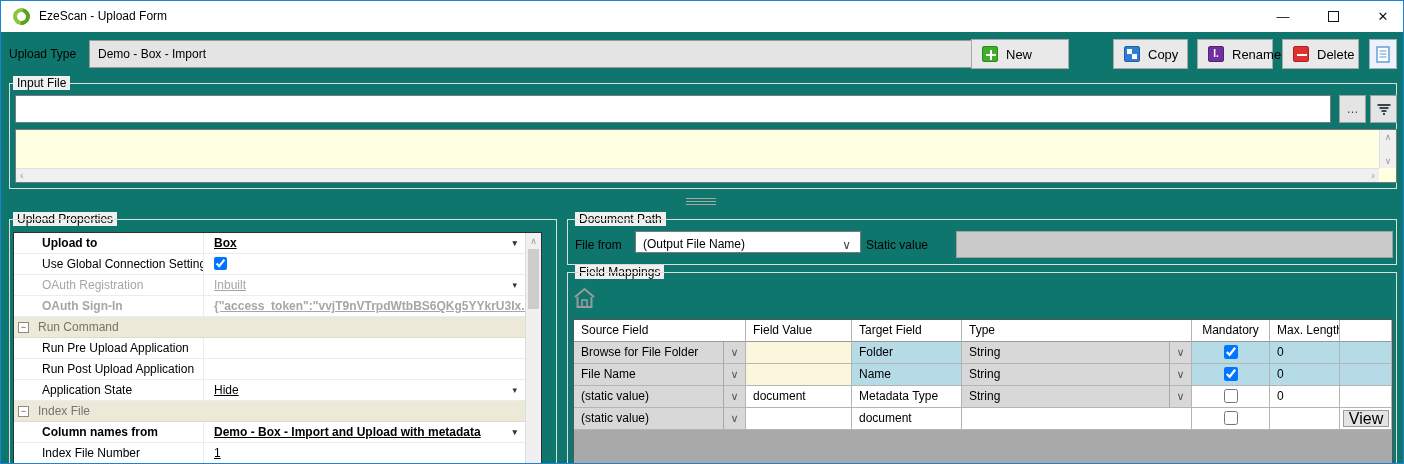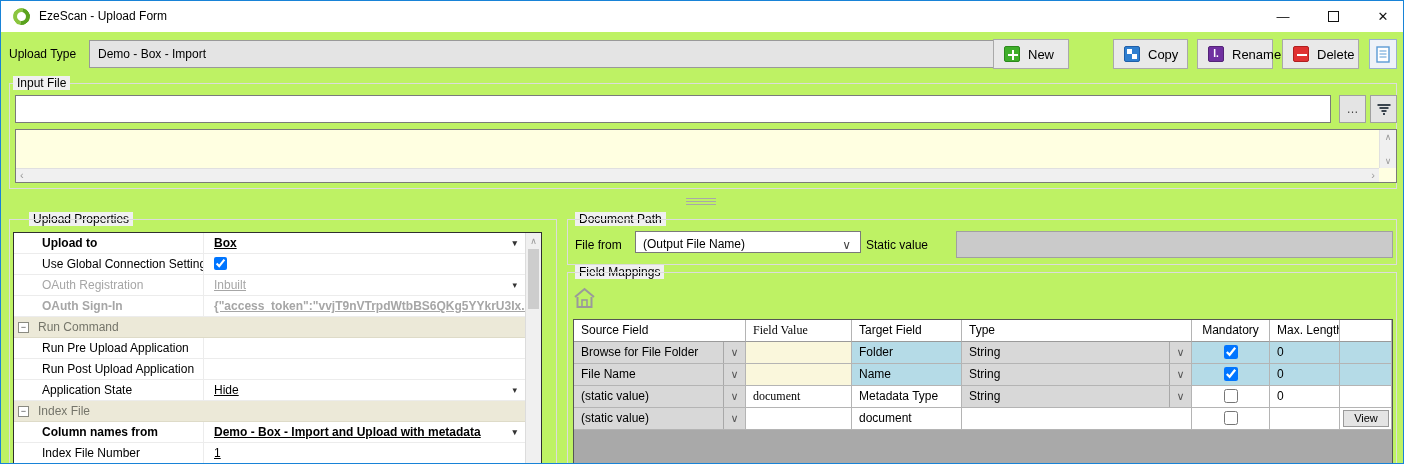--- a/index.html
+++ b/index.html
@@ -1,19 +1,19 @@
 <!DOCTYPE html>
 <html><head>
 <meta charset="utf-8">
 <style>
   * { margin:0; padding:0; box-sizing:border-box; }
   body { background:#cfcfcf; font-family:"Liberation Sans", sans-serif; }
   .window{
     position:relative; width:1404px; height:464px; overflow:hidden;
-    background:#bef264; border:1px solid #1883d7; font-size:12px; color:#000;
+    background:#0f766e; border:1px solid #1883d7; font-size:12px; color:#000;
   }
   
   .titlebar{ position:absolute; left:0; top:0; width:100%; height:31px; background:#ffffff; }
   .logo{ position:absolute; left:12px; top:7px; width:17px; height:17px; border-radius:50%;
          border:4px solid #5aa21e; border-top-color:#8bc53f; border-left-color:#8bc53f; transform:rotate(-35deg); background:#fff;}
   .titletext{ position:absolute; left:38px; top:0; line-height:31px; font-size:12px; }
   .winbtn{ position:absolute; top:0; width:46px; height:31px; text-align:center; line-height:31px;
            font-size:13px; color:#111; cursor:default; }
   .winbtn.min{ left:1259px; } .winbtn.max{ left:1309px; } .winbtn.close{ left:1359px; }
   .maxglyph{ display:inline-block; width:11px; height:11px; border:1px solid #111; vertical-align:middle; margin-top:-3px;}
@@ -86,51 +86,51 @@
   .combo{ position:absolute; background:#fff; border:1px solid #7a7a7a; line-height:25px; padding-left:7px;}
   .disabledfield{ position:absolute; background:#cacaca; border:1px solid #a0a0a0; }
   
   .homeicon{ position:absolute; left:572px; top:286px; }
   .fmtable{ position:absolute; left:572px; top:318px; width:820px; height:146px;
       border:1px solid #555; background:#a9a9a9; }
   .fmrow{ display:flex; height:22px; line-height:21px; background:#fff; }
   .fmcell{ border-right:1px solid #b4b4b4; border-bottom:1px solid #b4b4b4; padding-left:7px;
       overflow:hidden; white-space:nowrap; position:relative;}
   .fmrow.header .fmcell{ background:#fff; border-bottom:1px solid #9a9a9a; }
-  .w-source{ width:172px; } .w-fv{ width:106px;font-family:Liberation Serif, serif; } .w-target{ width:110px; } .w-type{ width:230px; }
+  .w-source{ width:172px; } .w-fv{ width:106px; } .w-target{ width:110px; } .w-type{ width:230px; }
   .w-mand{ width:78px; text-align:center; padding-left:0;} .w-maxlen{ width:70px; } .w-action{ width:52px; padding-left:0;}
   .dropcell{ background:#d8d8d8; padding-left:0; display:flex; }
   .dropcell .dtext{ flex:1; padding-left:7px; overflow:hidden; white-space:nowrap;}
   .dropcell .dchev{ width:22px; border-left:1px solid #a8a8a8; text-align:center; color:#555; font-size:11px;}
   .cell-yellow{ background:#faf7dc; }
   .cell-blue{ background:#b5dbe7; }
   .fmcheck{ width:14px; height:14px; margin-top:3px; }
   .viewbtn{ position:absolute; left:3px; top:2px; width:46px; height:17px; background:#e4e4e4;
-      border:1px solid #9a9a9a; font-size:11px; line-height:15px; text-align:center; font-family:"Liberation Sans",sans-serif;}
+      border:1px solid #9a9a9a; font-size:16px; line-height:15px; text-align:center; font-family:"Liberation Sans",sans-serif;}
   .bold{ font-weight:bold; }
 </style>
 </head>
 <body>
 
 <div class="window">
 
   <div class="titlebar">
     <span class="logo"></span>
     <span class="titletext">EzeScan - Upload Form</span>
     <div class="winbtn min"><span>—</span></div>
     <div class="winbtn max"><span class="maxglyph"></span></div>
     <div class="winbtn close"><span>✕</span></div>
   </div>
 
   <span class="lbl" style="left:8px; top:46px;">Upload Type</span>
   <div class="uploadtype-select">
     <span>Demo - Box - Import</span>
     <span class="chev">∨</span>
   </div>
-  <div class="tbtn" style="left:992px; width:76px;">
+  <div class="tbtn" style="left:970px; width:98px;">
     <span class="icon16 ic-new"></span>
     <span>New</span>
   </div>
   <div class="tbtn" style="left:1112px; width:75px;">
     <span class="icon16 ic-copy"></span>
     <span>Copy</span>
   </div>
   <div class="tbtn" style="left:1196px; width:76px;">
     <span class="icon16 ic-rename">I.</span>
     <span>Rename</span>
@@ -168,21 +168,21 @@
       <span class="dn">∨</span>
     </div>
     <div class="hscroll">
       <span class="lt">‹</span>
       <span class="rt">›</span>
     </div>
   </div>
 
   <div class="splitter"></div>
 
-  <span class="grouplabel" style="left:28px; top:211px;">Upload Properties</span>
+  <span class="grouplabel" style="left:12px; top:211px;">Upload Properties</span>
   <div class="groupbox" style="left:8px; top:218px; width:548px; height:245px;"></div>
   <div class="pgrid">
     <div class="pgrow bold">
       <div class="pgname">Upload to</div>
       <div class="pgval">Box</div>
       <span class="pgarrow">▾</span>
     </div>
     <div class="pgrow">
       <div class="pgname">Use Global Connection Settings</div>
       <div class="pgval"><input type="checkbox" class="pgcheck" checked="" style=""></div>

